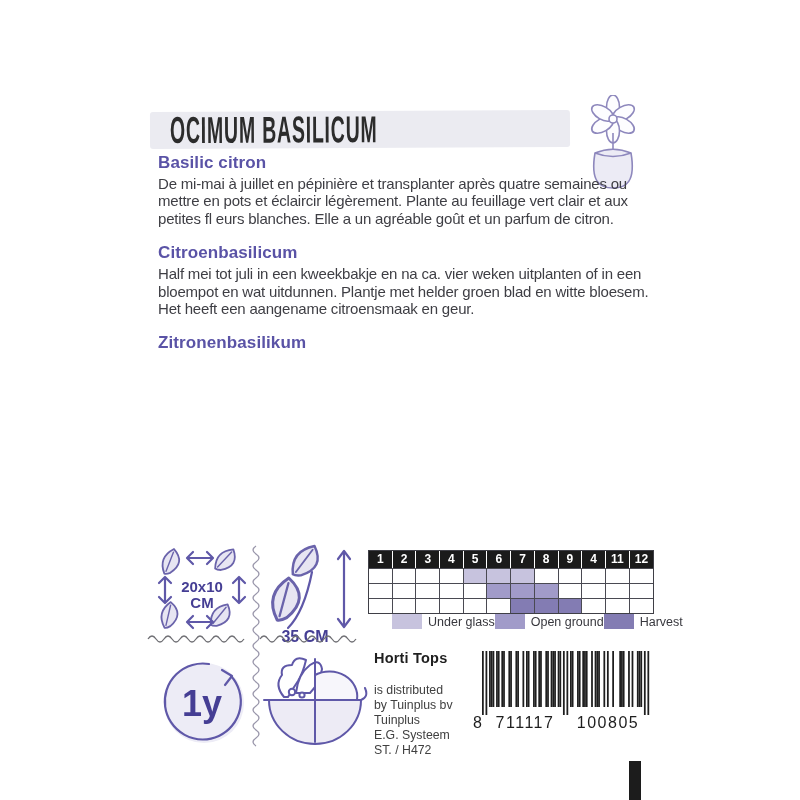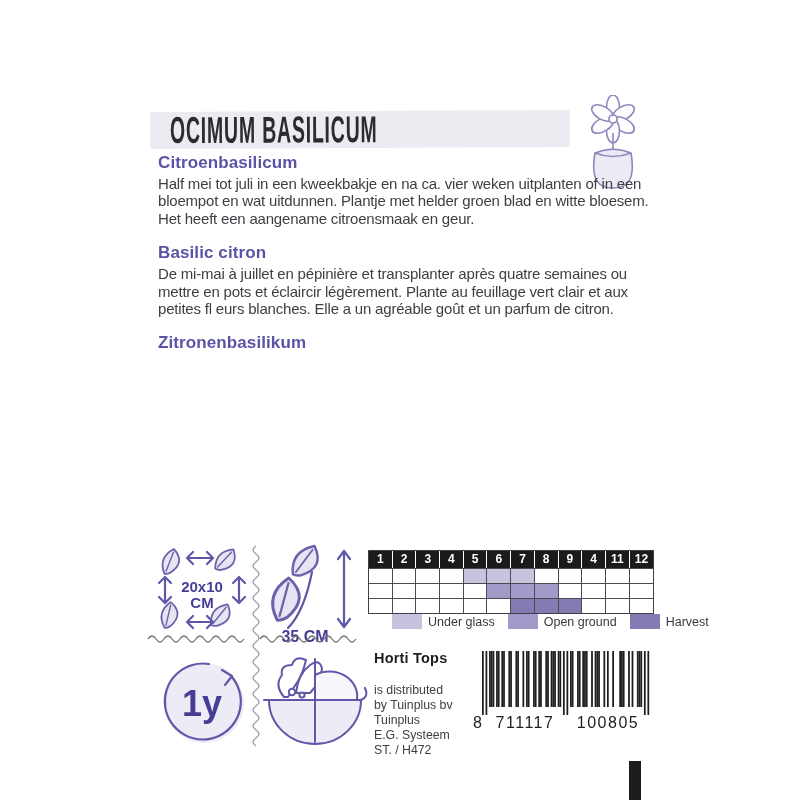--- a/index.html
+++ b/index.html
@@ -41,21 +41,21 @@
     border:1px solid #3f3f46;background:#fff;
   }
   .cal-h{
     height:17px;line-height:17px;text-align:center;background:#1b1b1b;color:#fff;
     font-size:12px;font-weight:bold;border-right:1px solid #ffffff;
   }
   .cal-h.last{border-right:none;}
   .cal-c{height:14px;border-right:1px solid #4a4a52;border-top:1px solid #4a4a52;background:#fff;}
   .cal-c.last{border-right:none;}
 
-  .legend{left:368px;top:614px;display:flex;align-items:center;gap:13px;padding-left:24px;}
+  .legend{left:368px;top:614px;display:flex;align-items:center;padding-left:24px;}
   .legend-item{display:flex;align-items:center;}
   .legend-swatch{display:inline-block;width:30px;height:15px;margin-right:6px;}
   .legend-label{font-size:12.5px;color:#38383e;}
 
   
   .distrib{left:374px;top:650px;width:110px;}
   .distrib-name{font-size:14.5px;font-weight:bold;color:#1f1f1f;margin-bottom:17px;letter-spacing:0.2px;}
   .distrib-lines div{font-size:12.3px;line-height:15px;color:#404040;}
 
   
@@ -83,26 +83,26 @@
       <circle cx="0" cy="0" r="4"></circle>
     </g>
     <path d="M33,38 V58" fill="none"></path>
     <path d="M15,58 C10,87 20,93 33,93 C46,93 56,87 51,58 C39,53 27,53 15,58 Z" fill="#ecebf5"></path>
     <path d="M15,58 Q33,65 51,58" fill="none"></path>
   </g>
 </svg>
 
 <div class="abs sections">
   <div class="section">
+    <h2>Basilic citron</h2>
+    <p>De mi-mai à juillet en pépinière et transplanter après quatre semaines ou mettre en pots et éclaircir légèrement. Plante au feuillage vert clair et aux petites fl eurs blanches. Elle a un agréable goût et un parfum de citron.</p>
+  </div>
+  <div class="section">
     <h2>Citroenbasilicum</h2>
     <p>Half mei tot juli in een kweekbakje en na ca. vier weken uitplanten of in een bloempot en wat uitdunnen. Plantje met helder groen blad en witte bloesem. Het heeft een aangename citroensmaak en geur.</p>
-  </div>
-  <div class="section">
-    <h2>Basilic citron</h2>
-    <p>De mi-mai à juillet en pépinière et transplanter après quatre semaines ou mettre en pots et éclaircir légèrement. Plante au feuillage vert clair et aux petites fl eurs blanches. Elle a un agréable goût et un parfum de citron.</p>
   </div>
   <div class="section">
     <h2>Zitronenbasilikum</h2>
   </div>
 </div>
 
 <svg class="abs" style="left:150px;top:542px;" width="104" height="94" viewBox="0 0 104 94">
   <g>
     <g transform="translate(10,8) rotate(-8)">
       <path class="leaf" d="M1,24 Q-3,7 14,1 Q24,16 7,24 Q3,25 1,24 Z"></path>

